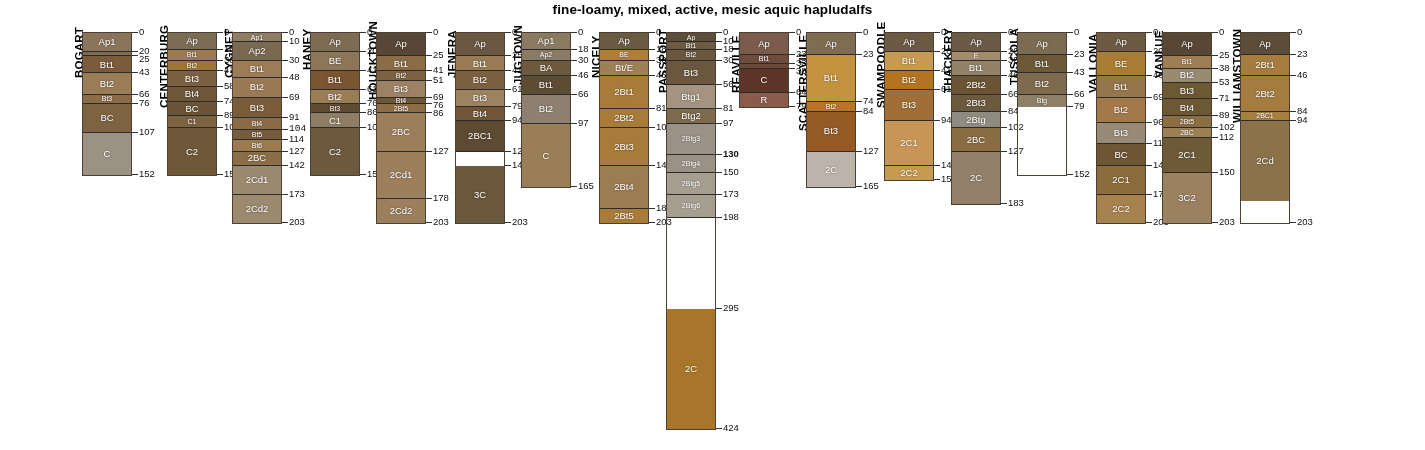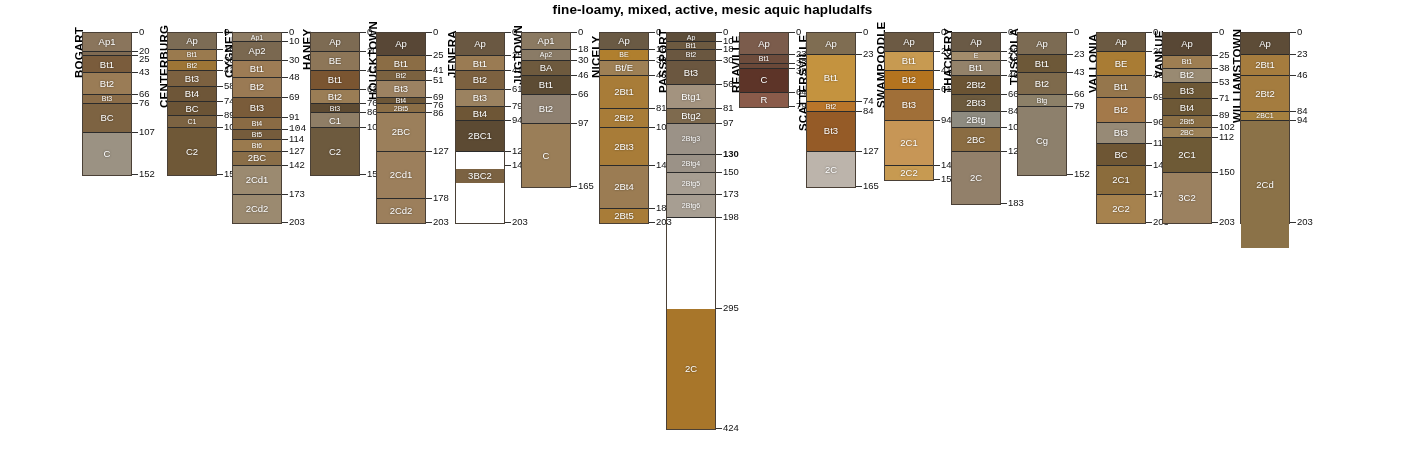--- a/index.html
+++ b/index.html
@@ -300,20 +300,23 @@
         </div>
         <div class="hz" style="top: 73.865px; height: 14.025px; width: 48px; background: rgb(110, 86, 54);">
           <span class="hzlab">Bt4</span>
         </div>
         <div class="hz" style="top: 87.89px; height: 30.855px; width: 48px; background: rgb(92, 74, 51);">
           <span class="hzlab">2BC1</span>
         </div>
         <div class="hz" style="top: 136px; height: 14.025px; width: 48px; background: rgb(123, 98, 66); text-align: right;">
           <span class="hzlab">3BC2</span>
         </div>
+        <div class="hz" style="top: 132.77px; height: 57.035px; width: 48px; background: rgb(107, 87, 59);">
+          <span class="hzlab">3C</span>
+        </div>
       </div>
       <div class="axis" style="left: 50px; top: 8px;">
         <div class="tick" style="top: 0px; width: 6px;"></div>
         <div class="dlab" style="left: 7px; top: -5px;">0</div>
         <div class="tick" style="top: 23.375px; width: 6px;"></div>
         <div class="dlab" style="left: 7px; top: 18.375px;">25</div>
         <div class="tick" style="top: 38.335px; width: 6px;"></div>
         <div class="dlab" style="left: 7px; top: 33.335px;">41</div>
         <div class="tick" style="top: 57.035px; width: 6px;"></div>
         <div class="dlab" style="left: 7px; top: 52.035px;">61</div>
@@ -645,23 +648,20 @@
         </div>
         <div class="hz" style="top: 21.505px; height: 18.7px; width: 48px; background: rgb(109, 88, 56);">
           <span class="hzlab">Bt1</span>
         </div>
         <div class="hz" style="top: 40.205px; height: 21.505px; width: 48px; background: rgb(126, 106, 76);">
           <span class="hzlab">Bt2</span>
         </div>
         <div class="hz" style="top: 61.71px; height: 12.155px; width: 48px; background: rgb(140, 128, 104);">
           <span class="hzlab sm">Btg</span>
         </div>
-        <div class="hz" style="top: 73.865px; height: 68.255px; width: 48px; background: rgb(141, 128, 108);">
-          <span class="hzlab">Cg</span>
-        </div>
       </div>
       <div class="axis" style="left: 50px; top: 8px;">
         <div class="tick" style="top: 0px; width: 6px;"></div>
         <div class="dlab" style="left: 7px; top: -5px;">0</div>
         <div class="tick" style="top: 21.505px; width: 6px;"></div>
         <div class="dlab" style="left: 7px; top: 16.505px;">23</div>
         <div class="tick" style="top: 40.205px; width: 6px;"></div>
         <div class="dlab" style="left: 7px; top: 35.205px;">43</div>
         <div class="tick" style="top: 61.71px; width: 6px;"></div>
         <div class="dlab" style="left: 7px; top: 56.71px;">66</div>
@@ -782,21 +782,21 @@
         </div>
         <div class="hz" style="top: 21.505px; height: 21.505px; width: 48px; background: rgb(165, 124, 62);">
           <span class="hzlab">2Bt1</span>
         </div>
         <div class="hz" style="top: 43.01px; height: 35.53px; width: 48px; background: rgb(164, 124, 63);">
           <span class="hzlab">2Bt2</span>
         </div>
         <div class="hz" style="top: 78.54px; height: 9.35px; width: 48px; background: rgb(165, 128, 63);">
           <span class="hzlab sm">2BC1</span>
         </div>
-        <div class="hz" style="top: 87.89px; height: 127px; width: 48px; background: rgb(139, 114, 72);">
+        <div class="hz" style="top: 87.89px; height: 80px; width: 48px; background: rgb(139, 114, 72);">
           <span class="hzlab">2Cd</span>
         </div>
       </div>
       <div class="axis" style="left: 50px; top: 8px;">
         <div class="tick" style="top: 0px; width: 6px;"></div>
         <div class="dlab" style="left: 7px; top: -5px;">0</div>
         <div class="tick" style="top: 21.505px; width: 6px;"></div>
         <div class="dlab" style="left: 7px; top: 16.505px;">23</div>
         <div class="tick" style="top: 43.01px; width: 6px;"></div>
         <div class="dlab" style="left: 7px; top: 38.01px;">46</div>

